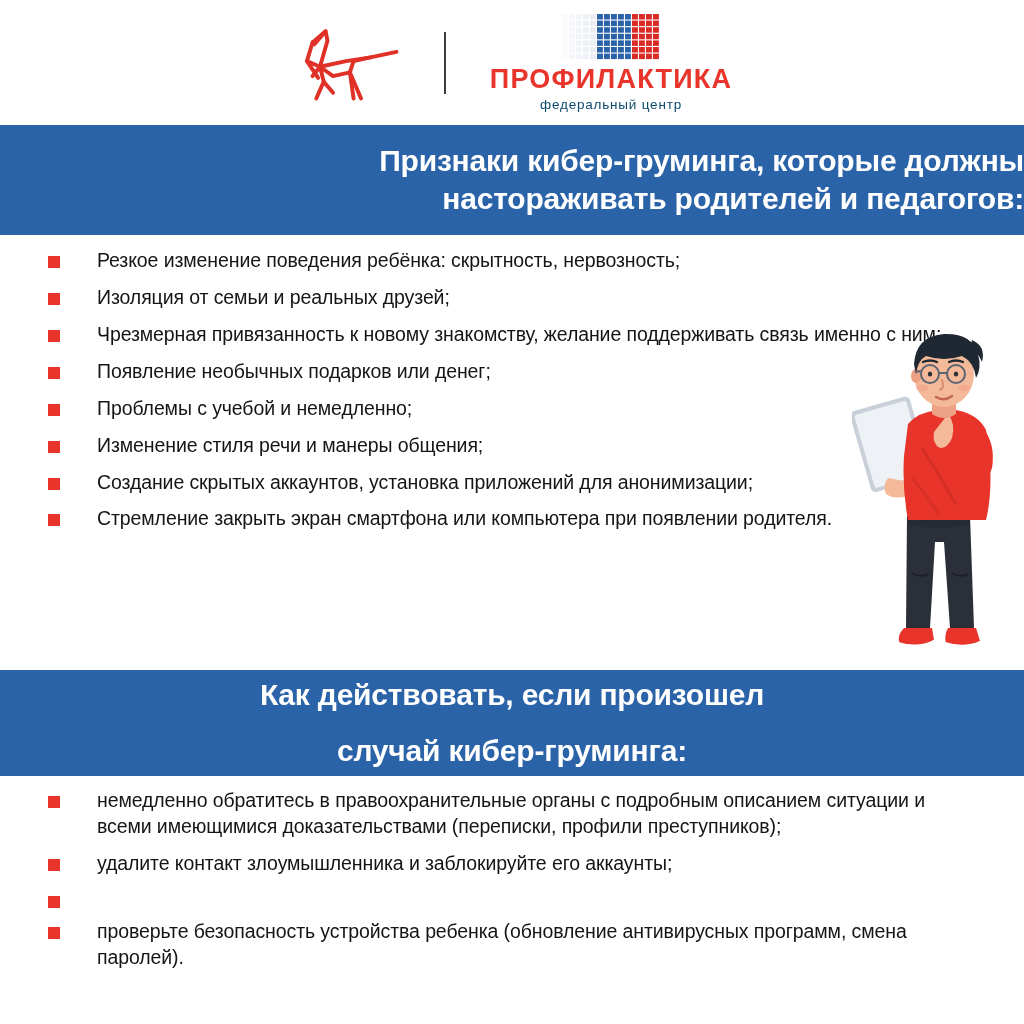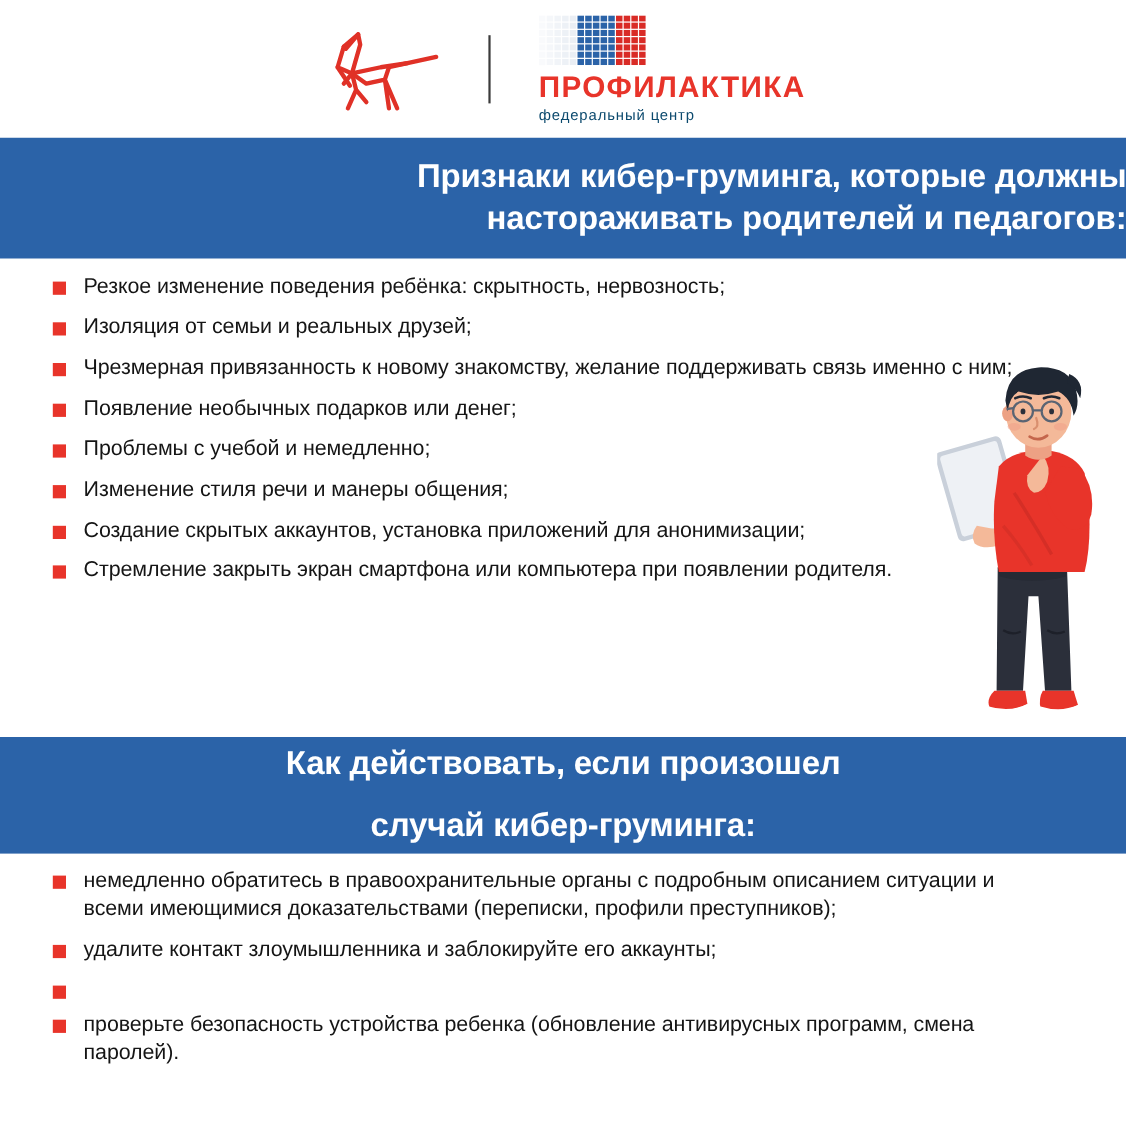--- a/index.html
+++ b/index.html
@@ -72,20 +72,21 @@
   }
   .logo-divider {
     width: 2px;
     height: 62px;
     background: #3b3b3b;
     margin: 0 44px 0 40px;
   }
   .logo-right {
     display: flex;
     flex-direction: column;
+    align-items: center;
   }
   .flag-grid {
     display: block;
     margin-bottom: 6px;
   }
   .brand-name {
     color: #e8342a;
     font-weight: bold;
     font-size: 27px;
     letter-spacing: 1.2px;
@@ -146,20 +147,21 @@
     background: #e8342a;
     margin-top: 8px;
     margin-right: 16px;
   }
   .item-text {
     color: #151515;
     font-size: 19.5px;
     line-height: 1.33;
     letter-spacing: -0.1px;
     max-width: 852px;
+    margin-left: 21px;
   }
   .list-2 .item-text { max-width: 845px; }
 
   
   .illustration {
     position: absolute;
     right: 2px;
     top: 328px;
     width: 170px;
     height: 348px;

